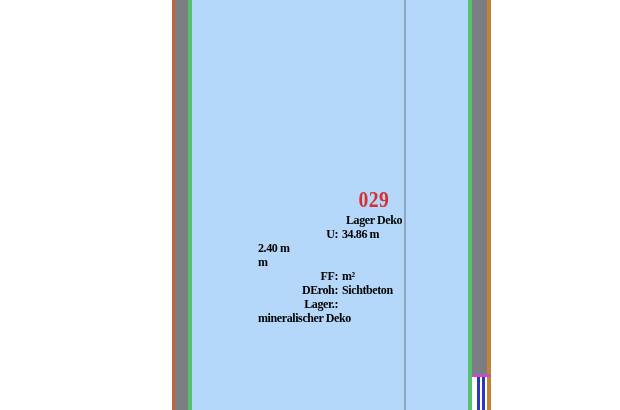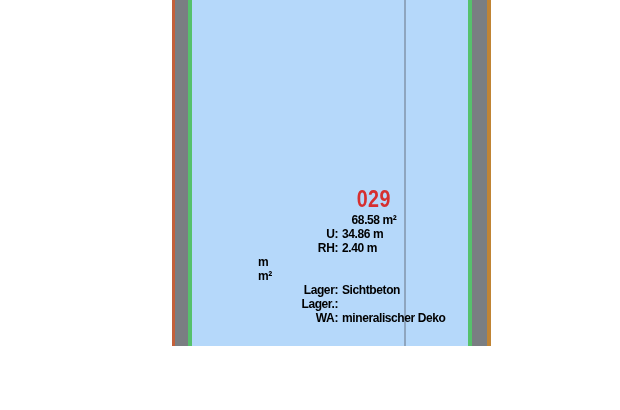--- a/index.html
+++ b/index.html
@@ -1,21 +1,21 @@
 <!DOCTYPE html>
 <html><head>
 <meta charset="utf-8">
 <style>
   html,body{margin:0;padding:0;}
   .canvas{
     position:relative;
-    width:620px;height:346px;
+    width:620px;height:410px;
     background:#ffffff;
     overflow:hidden;
-    font-family:Liberation Sans, sans-serif;
+    font-family:Liberation Serif, serif;
   }
   .vband{position:absolute;top:0;height:410px;}
   .room-fill{position:absolute;left:192px;top:0;width:276px;height:410px;background:#b5d8fa;}
   .edge-orange-left{left:172px;width:3px;background:#c4613b;}
   .wall-left{left:175px;width:13px;background:#7a7e82;}
   .edge-green-left{left:188px;width:4px;background:#56c16c;}
   .grid-line{left:404px;width:2px;background:#8ea5be;z-index:2;}
   .edge-green-right{left:468px;width:4px;background:#56c16c;}
   .wall-right{position:absolute;left:472px;top:0;width:15px;height:374px;background:#7a7e82;}
   .edge-orange-right{left:487px;width:4px;background:#c08434;}
@@ -62,43 +62,42 @@
 
   <div class="lintel" style="background-color: rgb(192, 80, 192);"></div>
   <div class="window-opening"></div>
   <div class="glazing g1" style="background-color: rgb(43, 54, 189);"></div>
   <div class="glazing g2" style="background-color: rgb(43, 54, 189);"></div>
 
   <div class="stamp">
     <div>
       <span class="room-number" style="color: rgb(214, 47, 47);">029</span>
     </div>
-    <div class="center-line">68.58 m²</div>
+    <div class="center-line">Lager Deko</div>
 
     <div class="attr-row">
       <span class="attr-label">U:</span>
       <span class="attr-value">34.86 m</span>
     </div>
     <div class="attr-row">
-      <span class="attr-label">RH:</span>
       <span class="attr-value">2.40 m</span>
     </div>
     <div class="attr-row">
       <span class="attr-value">m</span>
     </div>
     <div class="attr-row">
+      <span class="attr-label">FF:</span>
       <span class="attr-value">m²</span>
     </div>
     <div class="attr-row">
-      <span class="attr-label">Lager:</span>
+      <span class="attr-label">DEroh:</span>
       <span class="attr-value">Sichtbeton</span>
     </div>
     <div class="attr-row">
       <span class="attr-label">Lager.:</span>
       <span class="attr-value"></span>
     </div>
     <div class="attr-row">
-      <span class="attr-label">WA:</span>
       <span class="attr-value">mineralischer Deko</span>
     </div>
   </div>
 
 </div>
 
 </body></html>

